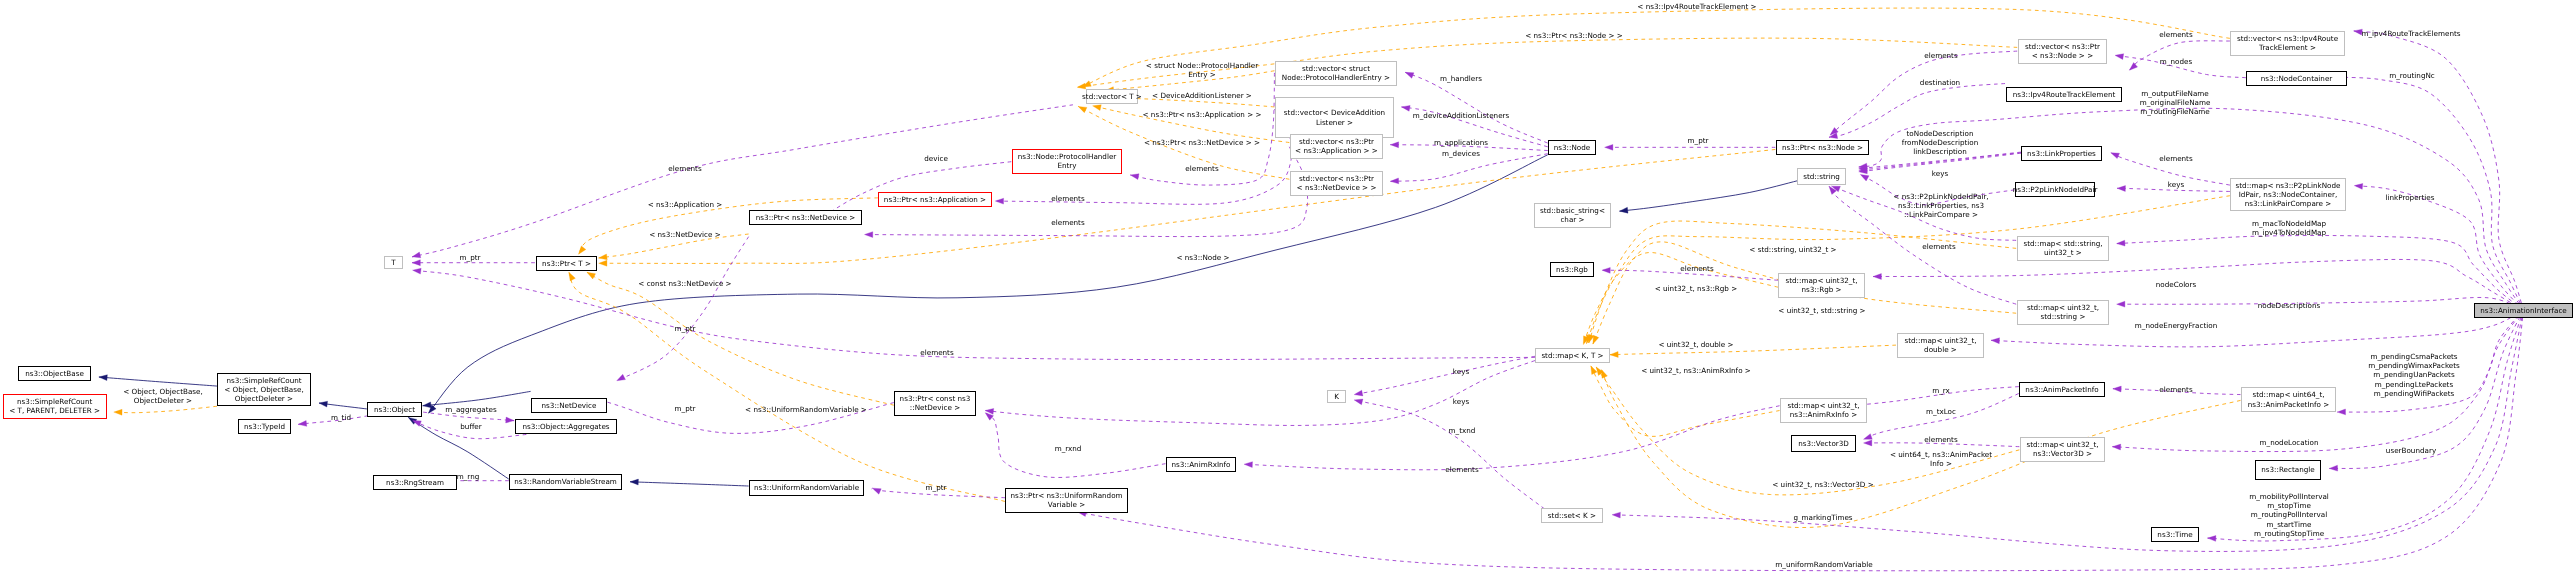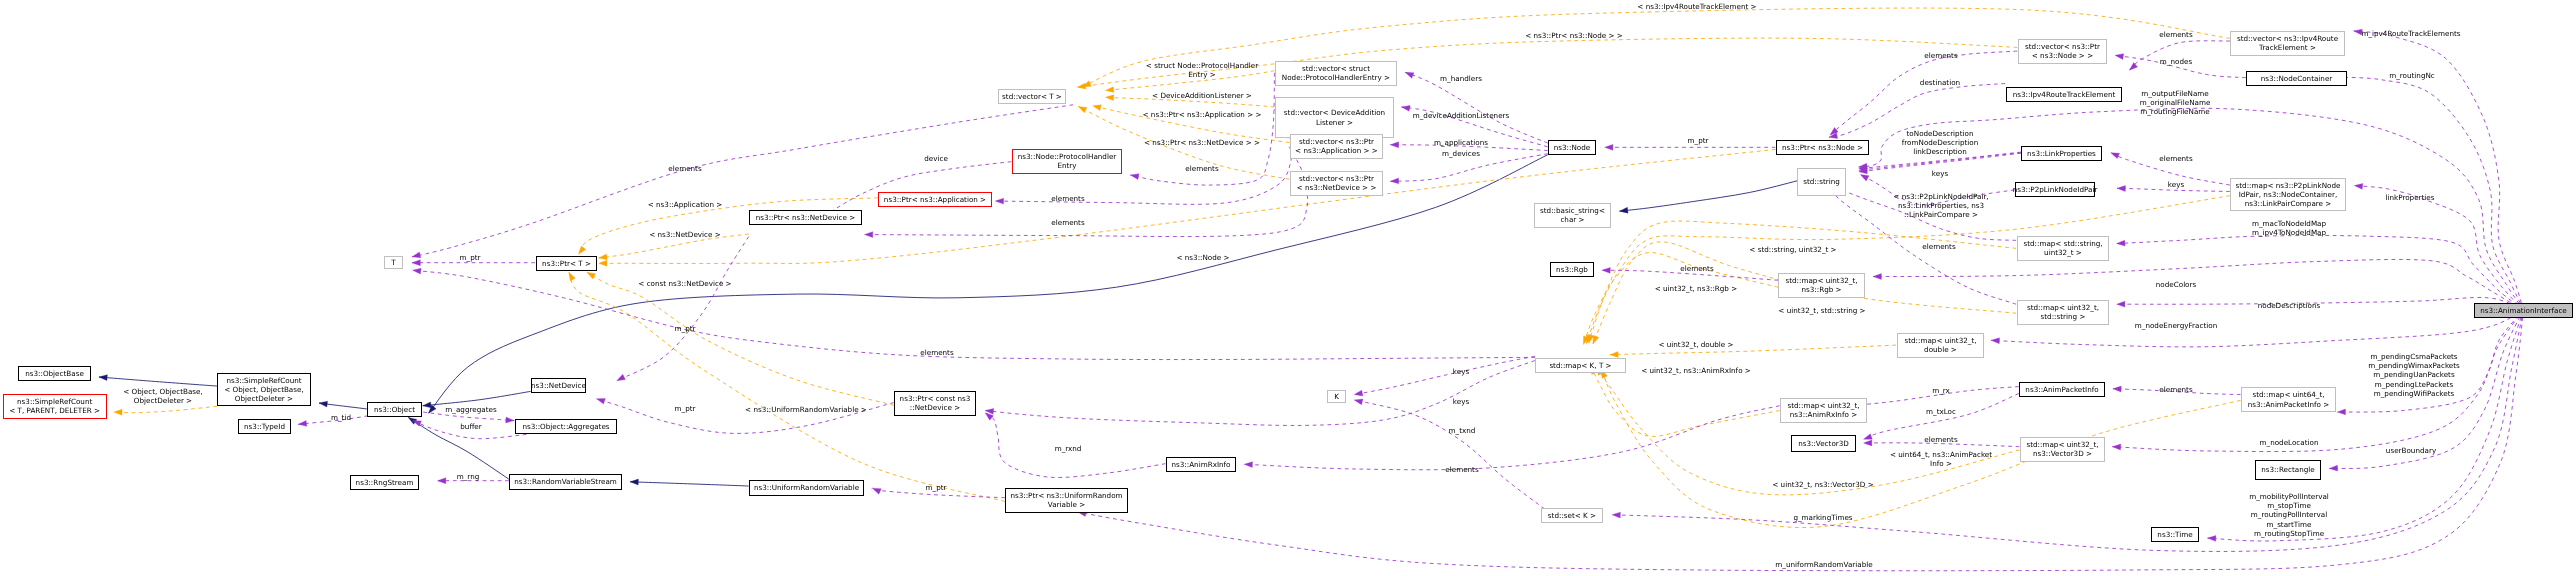--- a/index.html
+++ b/index.html
@@ -201,27 +201,27 @@
       <span>ns3::SimpleRefCount</span>
       <span>&lt; Object, ObjectBase,</span>
       <span>ObjectDeleter &gt;</span>
     </div>
 <div class="node plain" style="left:238px;top:419px;width:53px;height:15.4px">
       <span>ns3::TypeId</span>
     </div>
 <div class="node plain" style="left:367px;top:402px;width:55px;height:15.4px">
       <span>ns3::Object</span>
     </div>
-<div class="node plain" style="left:531px;top:378px;width:55px;height:15.4px">
+<div class="node plain" style="left:531px;top:398px;width:76px;height:15.4px">
       <span>ns3::NetDevice</span>
     </div>
 <div class="node plain" style="left:515px;top:419px;width:102px;height:15.4px">
       <span>ns3::Object::Aggregates</span>
     </div>
-<div class="node plain" style="left:350px;top:475px;width:69px;height:15.4px">
+<div class="node plain" style="left:373px;top:475px;width:84px;height:15.4px">
       <span>ns3::RngStream</span>
     </div>
 <div class="node plain" style="left:509px;top:474px;width:113px;height:16px">
       <span>ns3::RandomVariableStream</span>
     </div>
 <div class="node plain" style="left:749px;top:480px;width:115px;height:16px">
       <span>ns3::UniformRandomVariable</span>
     </div>
 <div class="node gray" style="left:384px;top:256px;width:19px;height:13.3px">
       <span>T</span>
@@ -239,21 +239,21 @@
       <span>ns3::Ptr&lt; const ns3</span>
       <span>::NetDevice &gt;</span>
     </div>
 <div class="node plain" style="left:1005px;top:488px;width:123px;height:24.5px">
       <span>ns3::Ptr&lt; ns3::UniformRandom</span>
       <span>Variable &gt;</span>
     </div>
 <div class="node plain" style="left:1166px;top:457px;width:70px;height:15.4px">
       <span>ns3::AnimRxInfo</span>
     </div>
-<div class="node gray" style="left:998px;top:89px;width:68px;height:15.4px">
+<div class="node gray" style="left:1086px;top:89px;width:52px;height:15.4px">
       <span>std::vector&lt; T &gt;</span>
     </div>
 <div class="node red" style="left:1012px;top:149px;width:110px;height:24.5px">
       <span>ns3::Node::ProtocolHandler</span>
       <span>Entry</span>
     </div>
 <div class="node gray" style="left:1275px;top:61px;width:122px;height:24.5px">
       <span>std::vector&lt; struct</span>
       <span>Node::ProtocolHandlerEntry &gt;</span>
     </div>
@@ -272,33 +272,33 @@
 <div class="node plain" style="left:1548px;top:140px;width:48px;height:15.4px">
       <span>ns3::Node</span>
     </div>
 <div class="node gray" style="left:1534px;top:203px;width:77px;height:24.5px">
       <span>std::basic_string&lt;</span>
       <span>char &gt;</span>
     </div>
 <div class="node plain" style="left:1550px;top:262px;width:44px;height:15.4px">
       <span>ns3::Rgb</span>
     </div>
-<div class="node gray" style="left:1535px;top:358px;width:91px;height:15.4px">
+<div class="node gray" style="left:1535px;top:348px;width:75px;height:15.4px">
       <span>std::map&lt; K, T &gt;</span>
     </div>
 <div class="node gray" style="left:1327px;top:390px;width:19px;height:13.3px">
       <span>K</span>
     </div>
 <div class="node gray" style="left:1541px;top:508px;width:62px;height:15.4px">
       <span>std::set&lt; K &gt;</span>
     </div>
 <div class="node plain" style="left:1776px;top:140px;width:93px;height:15.4px">
       <span>ns3::Ptr&lt; ns3::Node &gt;</span>
     </div>
-<div class="node gray" style="left:1797px;top:168px;width:49px;height:28px">
+<div class="node gray" style="left:1797px;top:168px;width:49px;height:17px">
       <span>std::string</span>
     </div>
 <div class="node gray" style="left:1778px;top:273px;width:87px;height:24.5px">
       <span>std::map&lt; uint32_t,</span>
       <span>ns3::Rgb &gt;</span>
     </div>
 <div class="node gray" style="left:1897px;top:333px;width:87px;height:24.5px">
       <span>std::map&lt; uint32_t,</span>
       <span>double &gt;</span>
     </div>

